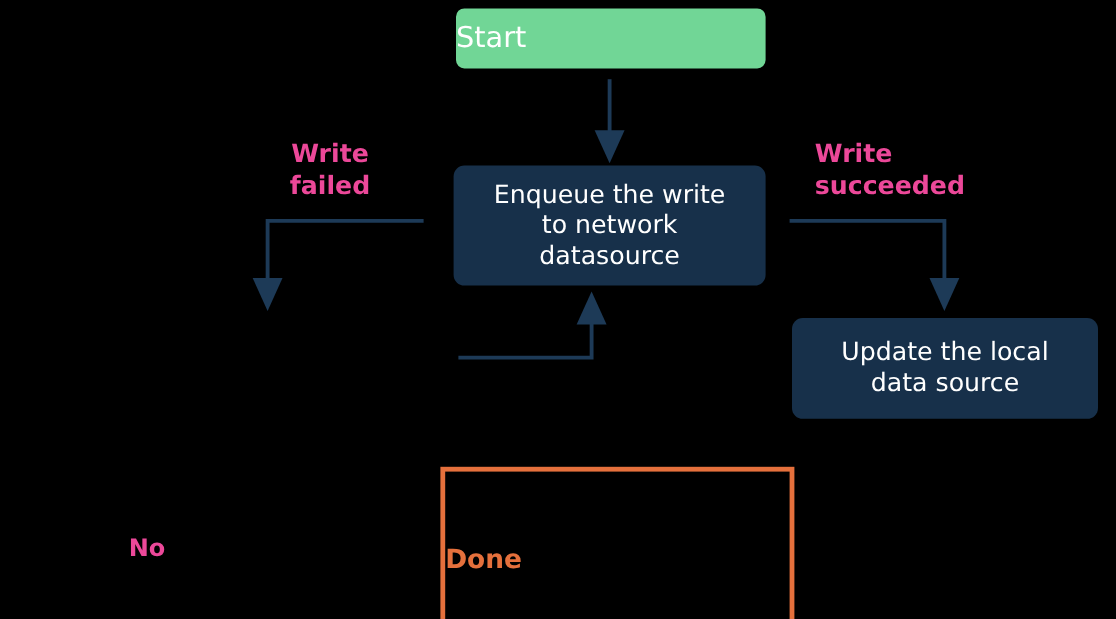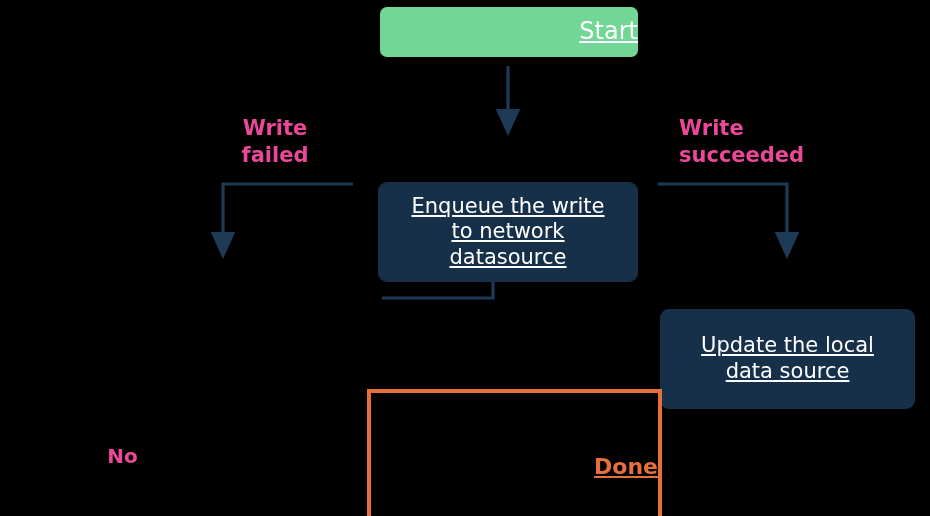--- a/index.html
+++ b/index.html
@@ -12,39 +12,37 @@
     width: 930px;
     height: 516px;
     background: #000000;
     overflow: hidden;
     font-family: "DejaVu Sans", "Liberation Sans", sans-serif;
   }
   .node {
     position: absolute;
     display: flex;
     align-items: center;
-    justify-content: flex-end;
+    justify-content: flex-start;
     text-align: center;
     box-sizing: border-box;
     line-height: 1.22;
-    text-decoration: underline;
   }
   .node-start {
     border-radius: 7px;
     background: #71d696;
     color: #ffffff;
     font-size: 24px;
   }
   .node-process {
     border-radius: 9px;
     background: #17304a;
     color: #ffffff;
     font-size: 21px;
     padding: 0 28px;
-    margin-top: 44px;
   }
   .node-done {
     border: 4px solid #e5703c;
     background: transparent;
     color: #e5703c;
     font-size: 22px;
     font-weight: bold;
     border-radius: 0;
   }
   .edge-label {
@@ -99,21 +97,21 @@
 
   <div class="node node-start" style="left:380px; top:7px; width:258px; height:50px;">
     <span>Start</span>
   </div>
 
   <div class="node node-process" style="left:378px; top:138px; width:260px; height:100px;">
     <span>Enqueue the write to network datasource</span>
   </div>
 
 
-  <div class="node node-process" style="left:660px; top:265px; width:255px; height:100px;">
+  <div class="node node-process" style="left:660px; top:265px; width:255px; height:84px;">
     <span>Update the local data source</span>
   </div>
 
   <div class="node node-done" style="left:343px; top:389px; width:295px; height:157px;margin-left:24px;">
     <span>Done</span>
   </div>
 
   <div class="edge-label" style="left:209px; top:115px; width:132px;">Write
 failed</div>
 

